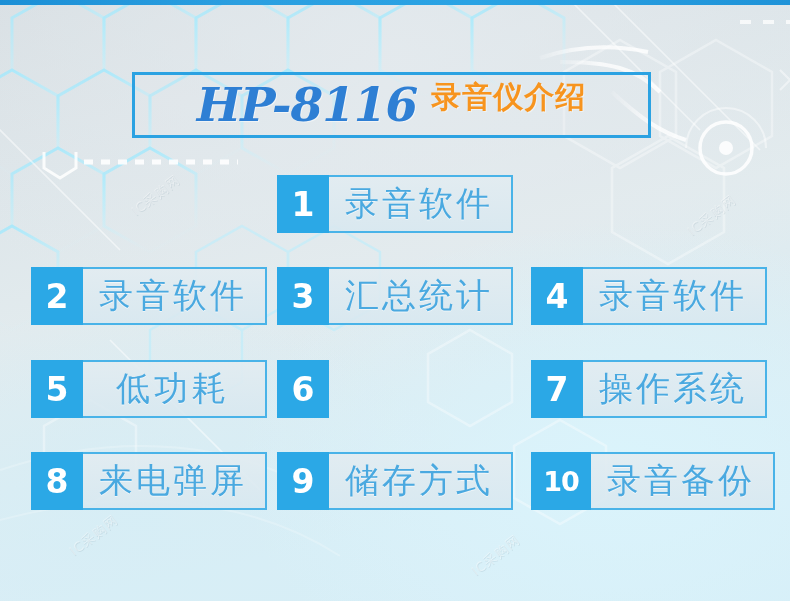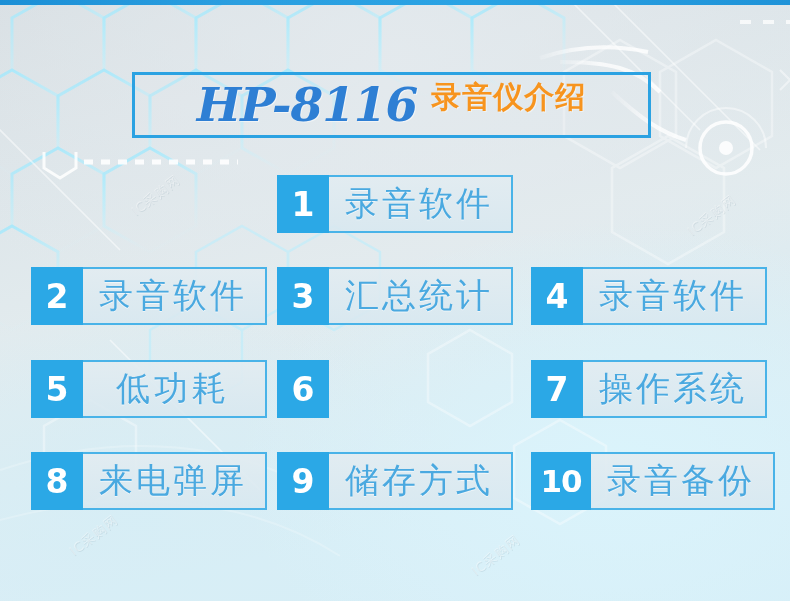--- a/index.html
+++ b/index.html
@@ -66,21 +66,21 @@
   }
   .num{
     width:52px;flex:0 0 52px;
     background:#2bA8E6;
     display:flex;align-items:center;justify-content:center;
     color:#ffffff;font-weight:700;font-size:33px;
     letter-spacing:0px;line-height:1;
     font-family:"DejaVu Sans","Liberation Sans",sans-serif;
     box-shadow:inset 0 0 0 0 rgba(0,0,0,0);
   }
-  .num.wide{width:60px;flex:0 0 60px;font-size:31px;letter-spacing:-1px;}
+  .num.wide{width:60px;flex:0 0 60px;font-size:27px;letter-spacing:-1px;}
   .label{
     flex:1 1 auto;
     border:2px solid #49b3e8;
     border-left:none;
     box-sizing:border-box;
     background:linear-gradient(180deg,rgba(226,236,241,.92) 0%,rgba(216,232,240,.88) 100%);
     display:flex;align-items:center;justify-content:center;
     color:#4aa9e0;font-size:34px;letter-spacing:3px;
     font-family:"DejaVu Sans","Liberation Sans",sans-serif;
     text-shadow:0 1px 0 rgba(255,255,255,.55);

